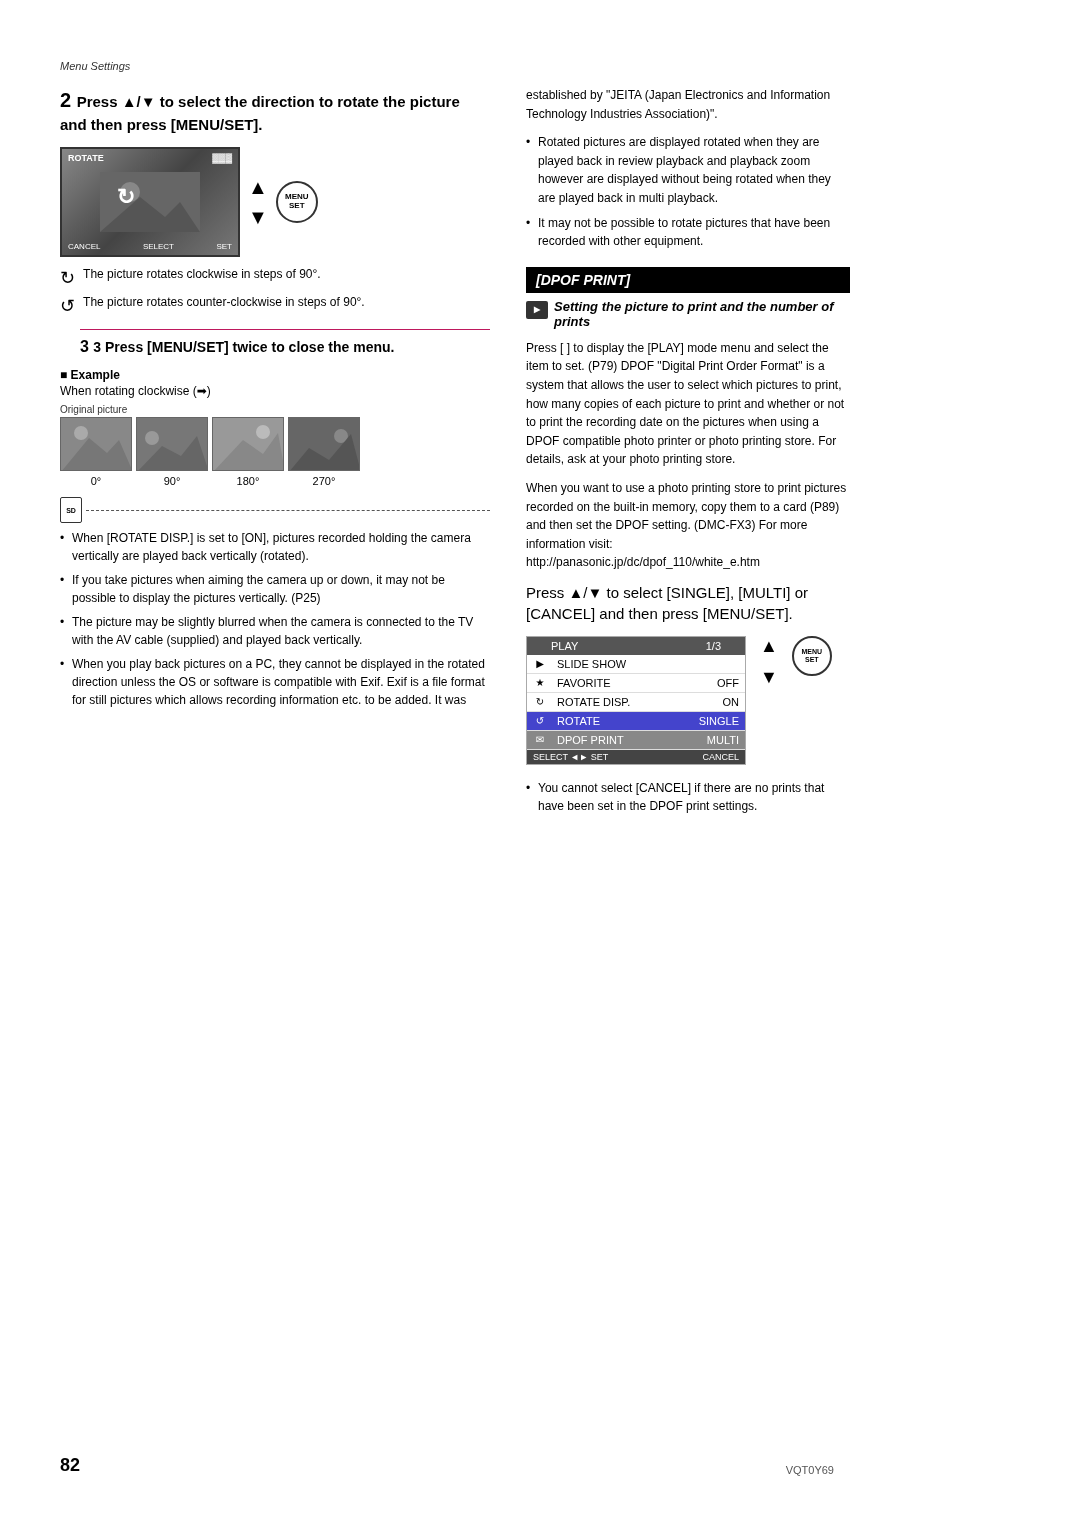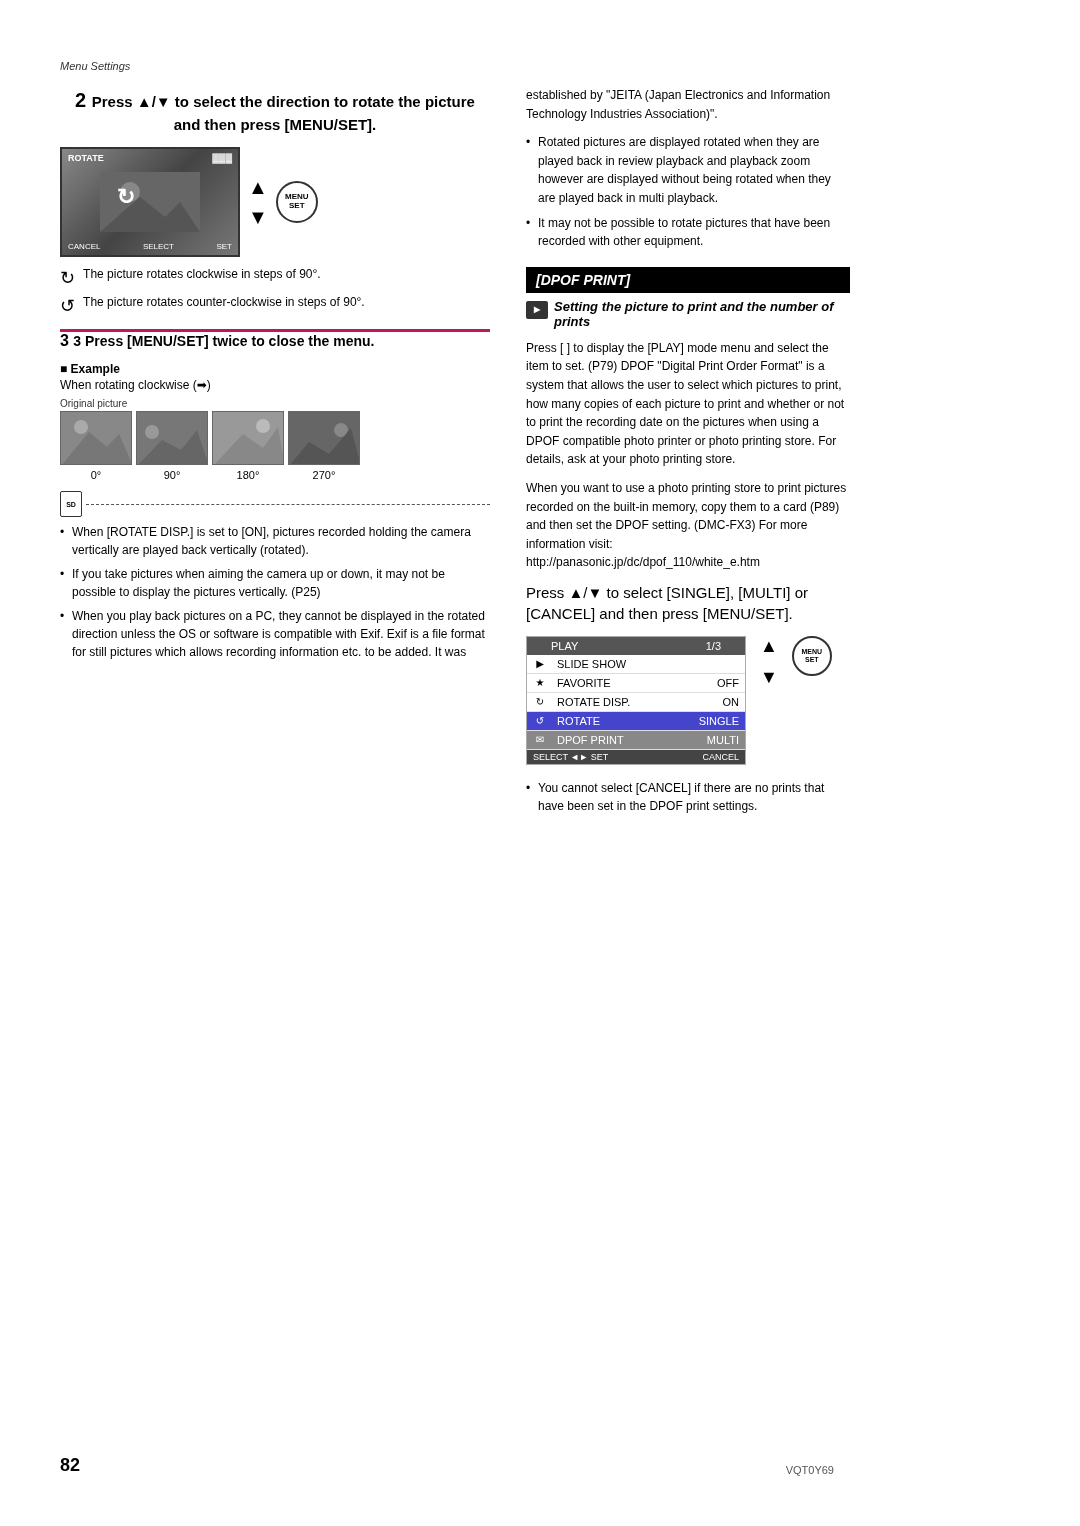--- a/index.html
+++ b/index.html
@@ -32,21 +32,20 @@
       max-width: 430px;
     }
     .col-right {
       flex: 1;
     }
     .step-heading {
       font-size: 15px;
       font-weight: bold;
       margin-bottom: 12px;
       line-height: 1.4;
-      text-align: center;
     }
     .camera-screen {
       width: 180px;
       height: 110px;
       background: #555;
       border: 2px solid #333;
       position: relative;
       overflow: hidden;
     }
     .camera-screen-inner {
@@ -104,23 +103,25 @@
       font-size: 12px;
     }
     .note-icon {
       font-size: 14px;
       flex-shrink: 0;
       margin-top: 0px;
     }
     .step3-heading {
       font-size: 14px;
       font-weight: bold;
-      border-top: 3px solid #be185d;
+      border-top: 1px solid #be185d;
+      padding-top: 8px;
       margin-top: 8px;
       margin-bottom: 12px;
+      margin-left: 20px;
     }
     .example-section {
       margin-bottom: 10px;
     }
     .example-label {
       font-weight: bold;
       font-size: 12px;
       margin-bottom: 2px;
     }
     .when-rotating {
@@ -499,20 +500,21 @@
       </div>
 
       <div style="display:flex;align-items:center;margin:6px 0;">
         <span class="sd-icon">SD</span>
         <div class="dashed-line" style="flex:1;"></div>
       </div>
 
       <ul class="bullet-list">
         <li>When [ROTATE DISP.] is set to [ON], pictures recorded holding the camera vertically are played back vertically (rotated).</li>
         <li>If you take pictures when aiming the camera up or down, it may not be possible to display the pictures vertically. (P25)</li>
+        <li>The picture may be slightly blurred when the camera is connected to the TV with the AV cable (supplied) and played back vertically.</li>
         <li>When you play back pictures on a PC, they cannot be displayed in the rotated direction unless the OS or software is compatible with Exif. Exif is a file format for still pictures which allows recording information etc. to be added. It was</li>
       </ul>
 
     </div>
 
     <div class="col-right">
 
       <div style="font-size:12px;line-height:1.55;margin-bottom:10px;">
         <span>established by "JEITA (Japan Electronics and Information Technology Industries Association)".</span>
       </div>

